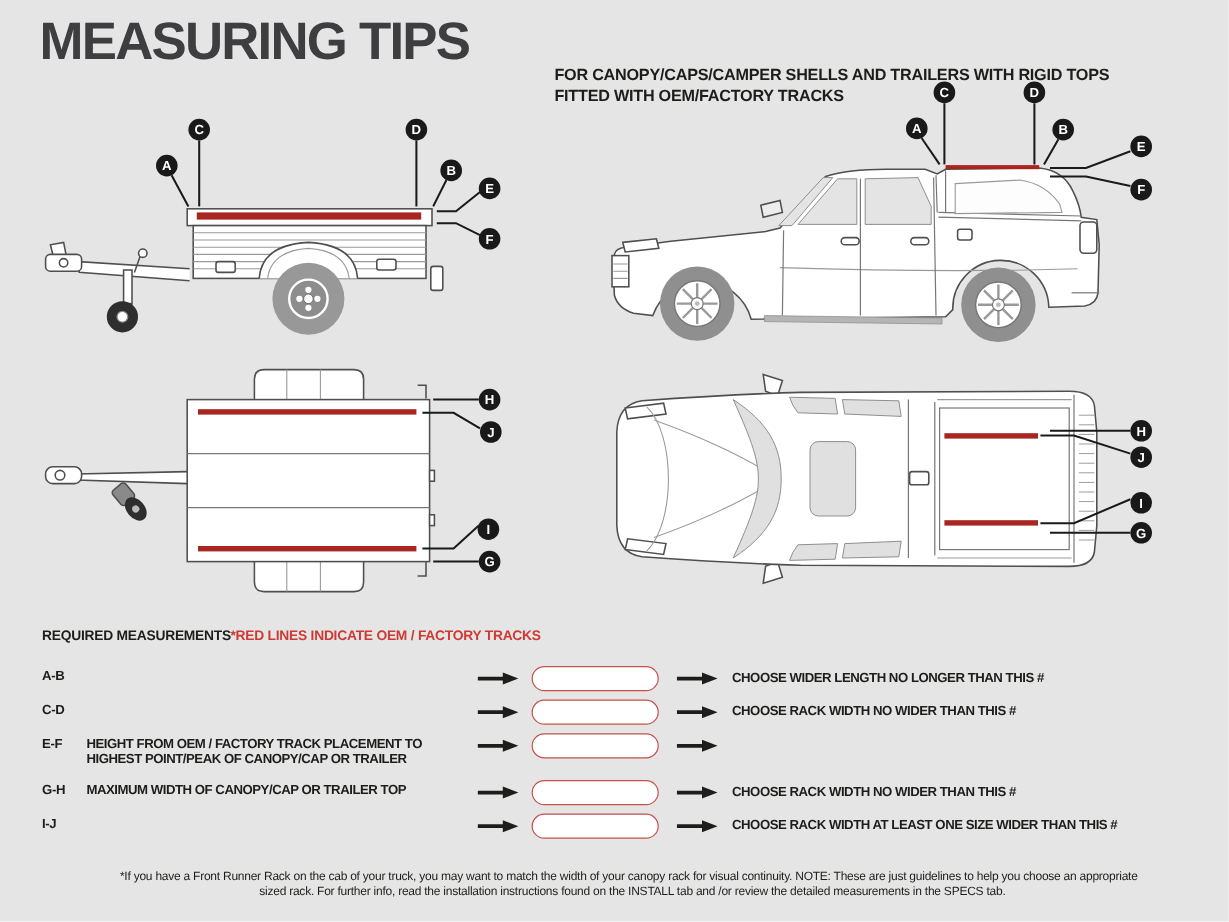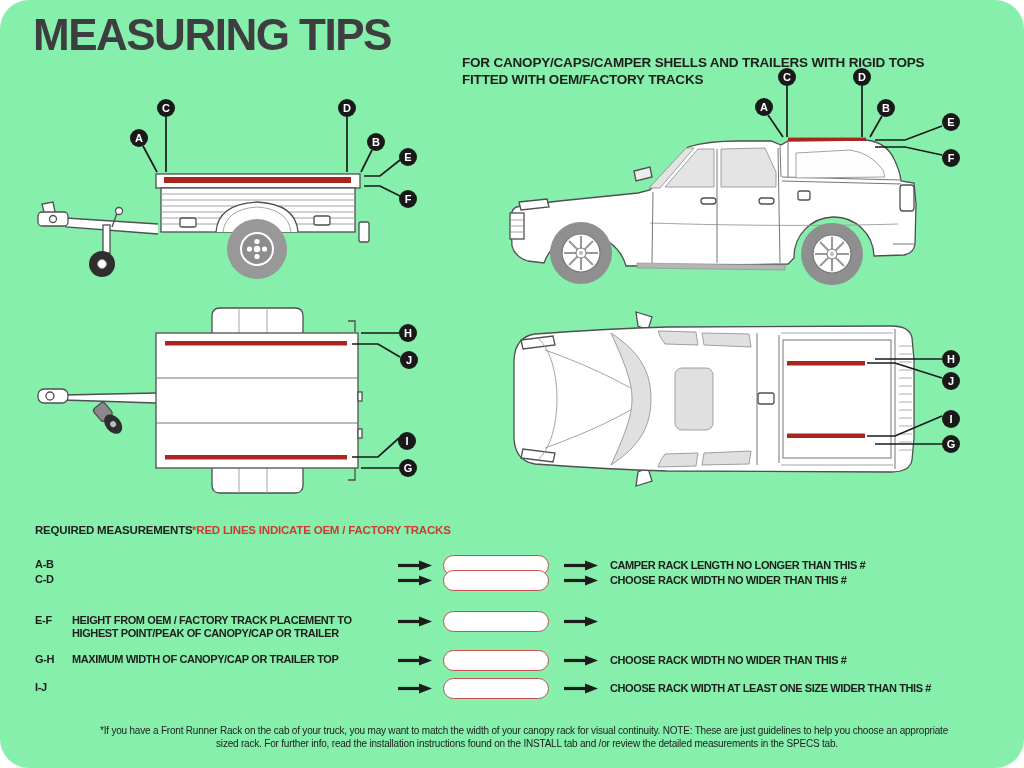--- a/index.html
+++ b/index.html
@@ -1,17 +1,17 @@
 <!DOCTYPE html>
 <html><head>
 <meta charset="utf-8">
 <style>
   html,body { margin:0; padding:0; background:#fff; }
-  .page { position:relative; width:1024px; height:768px; background:#86efac; overflow:hidden;
-          font-family:"Liberation Sans", sans-serif; color:#1d1d1b;border-radius:29px; }
+  .page { position:relative; width:1024px; height:768px; background:#e5e5e5; overflow:hidden;
+          font-family:"Liberation Sans", sans-serif; color:#1d1d1b; }
 
   .title { position:absolute; left:33px; top:12px; font-size:44px; font-weight:bold;
            letter-spacing:-1.5px; color:#3e3e40; line-height:46px; }
   .subtitle { position:absolute; left:462px; top:22px; font-size:13.5px; font-weight:bold;
               line-height:17px; white-space:pre-line; letter-spacing:-0.2px; color:#1d1d1b;margin-top:32px; }
 
   .panel { position:absolute; }
   .ln   { stroke:#4f4f4f; stroke-width:1.3; }
   .lnm  { stroke:#777; stroke-width:1; }
   .lnl  { stroke:#9a9a9a; stroke-width:0.9; fill:none; }
@@ -298,24 +298,24 @@
       <span class="mid">A-B</span>
       <svg class="a1" width="34" height="11" viewBox="0 0 34 11">
           <path d="M0,5.5 H23" stroke="#1d1d1b" stroke-width="3.2" fill="none"></path>
           <path d="M21,0.5 L34,5.5 L21,10.5 Z" fill="#1d1d1b"></path>
         </svg>
       <span class="moval"></span>
       <svg class="a2" width="34" height="11" viewBox="0 0 34 11">
           <path d="M0,5.5 H23" stroke="#1d1d1b" stroke-width="3.2" fill="none"></path>
           <path d="M21,0.5 L34,5.5 L21,10.5 Z" fill="#1d1d1b"></path>
         </svg>
-      <span class="minstr">CAMPER RACK LENGTH NO LONGER THAN THIS #</span>
-    </div>
-
-    <div class="mrow" style="top:570px">
+      <span class="minstr">CHOOSE WIDER LENGTH NO LONGER THAN THIS #</span>
+    </div>
+
+    <div class="mrow" style="top:583px">
       <span class="mid">C-D</span>
       <svg class="a1" width="34" height="11" viewBox="0 0 34 11">
           <path d="M0,5.5 H23" stroke="#1d1d1b" stroke-width="3.2" fill="none"></path>
           <path d="M21,0.5 L34,5.5 L21,10.5 Z" fill="#1d1d1b"></path>
         </svg>
       <span class="moval"></span>
       <svg class="a2" width="34" height="11" viewBox="0 0 34 11">
           <path d="M0,5.5 H23" stroke="#1d1d1b" stroke-width="3.2" fill="none"></path>
           <path d="M21,0.5 L34,5.5 L21,10.5 Z" fill="#1d1d1b"></path>
         </svg>

